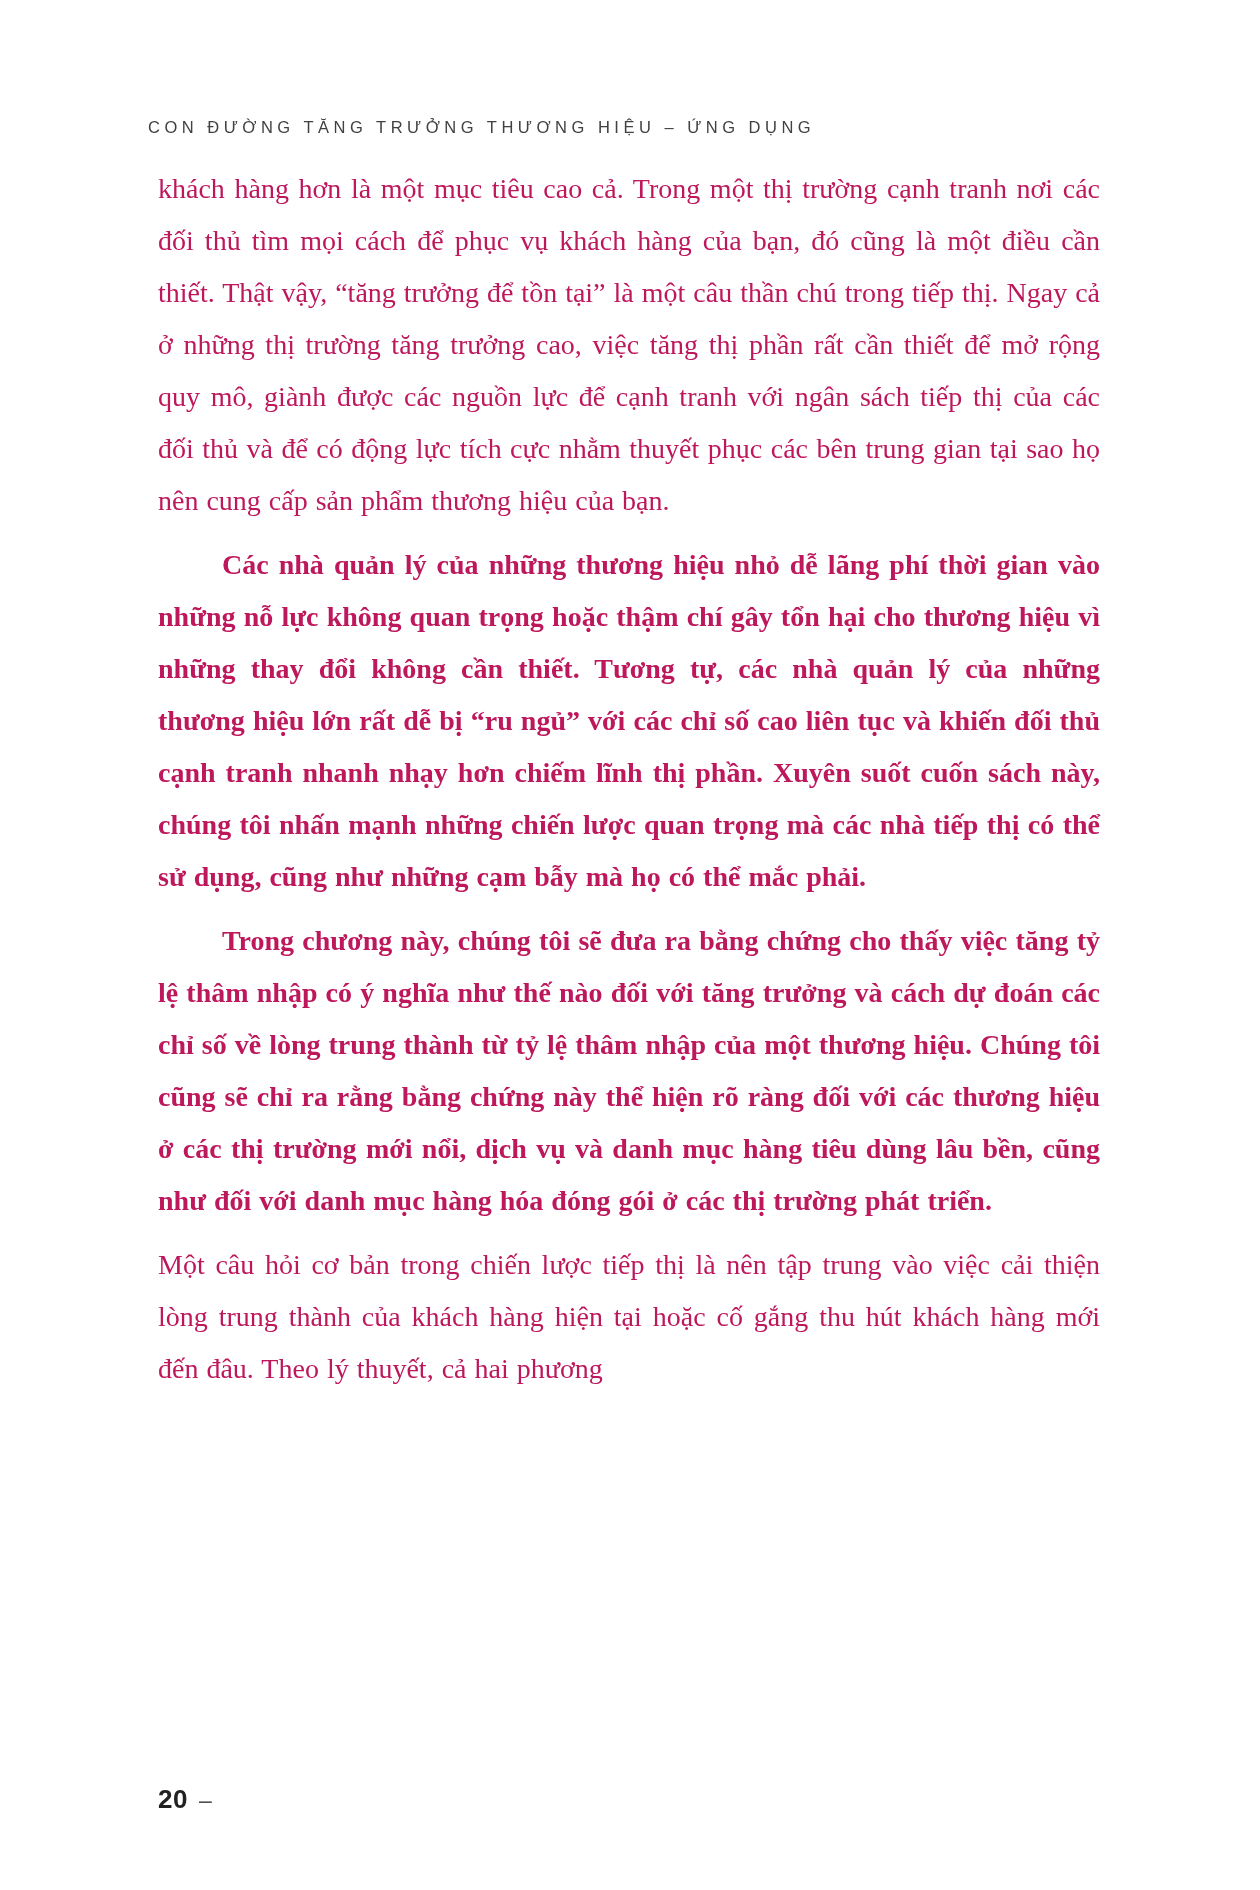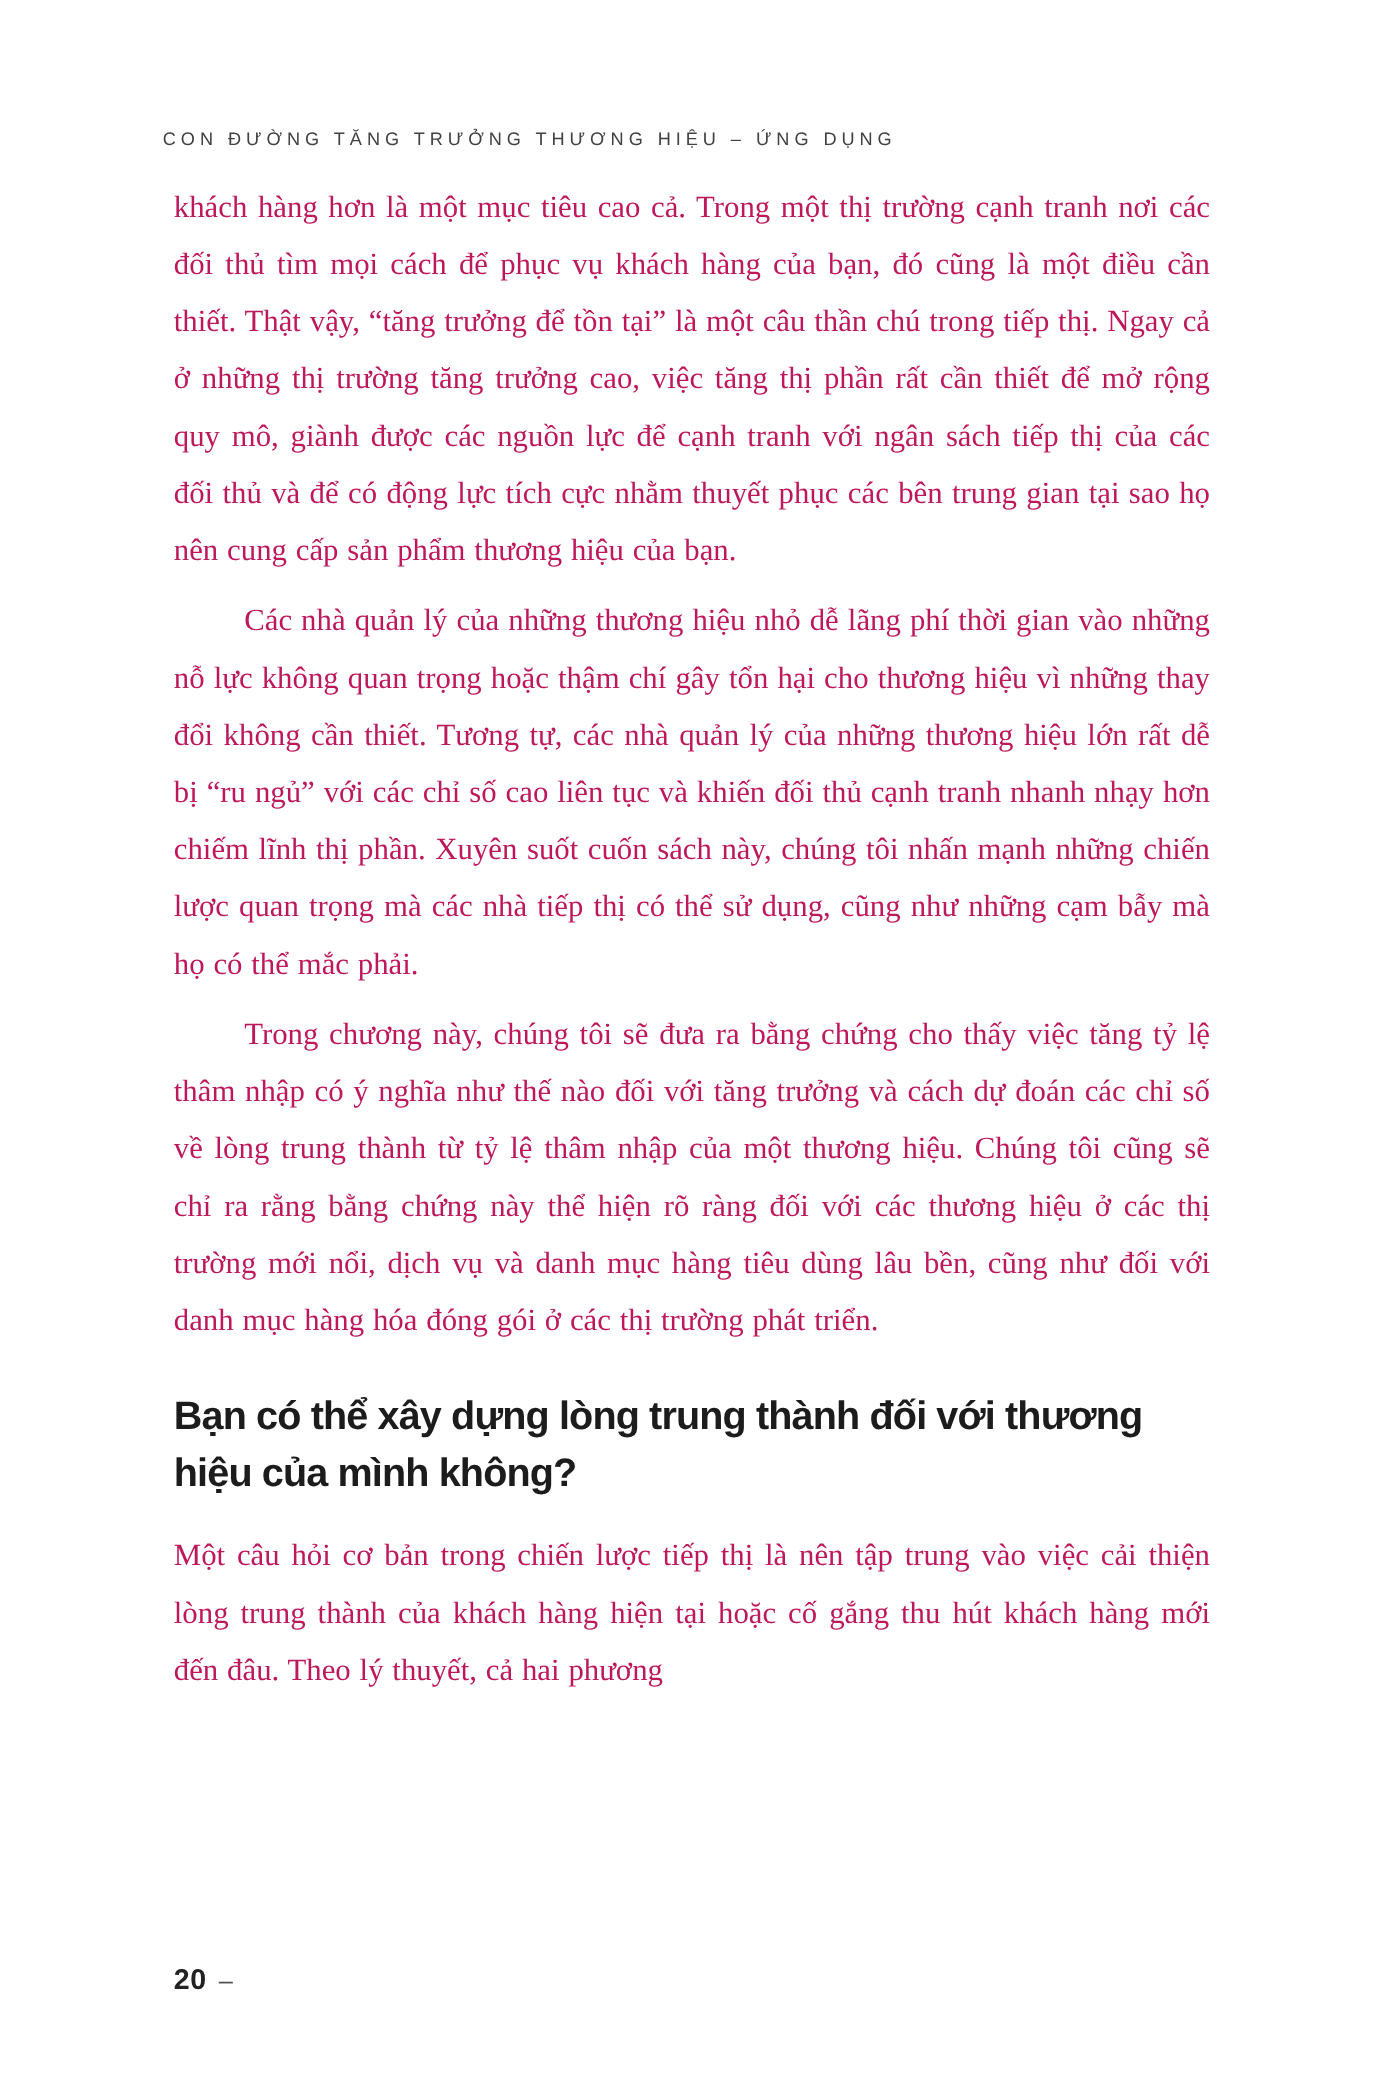--- a/index.html
+++ b/index.html
@@ -33,20 +33,21 @@
   .para {
     margin: 0 0 12px 0;
     font-size: 28px;
     line-height: 52px;
     text-align: justify;
     color: #be185d;
     word-spacing: 1px;
   }
   .para.indent {
     text-indent: 64px;
+    font-weight: bold;
   }
   .section-heading {
     font-family: "Liberation Sans", sans-serif;
     font-size: 36px;
     line-height: 52px;
     font-weight: 700;
     letter-spacing: -0.8px;
     color: #1c1c1c;
     margin: 34px 0 24px 0;
   }
@@ -79,21 +80,20 @@
   <header class="running-head">CON ĐƯỜNG TĂNG TRƯỞNG THƯƠNG HIỆU – ỨNG DỤNG</header>
 
   <main class="body-text">
 
     <p class="para">khách hàng hơn là một mục tiêu cao cả. Trong một thị trường cạnh tranh nơi các đối thủ tìm mọi cách để phục vụ khách hàng của bạn, đó cũng là một điều cần thiết. Thật vậy, “tăng trưởng để tồn tại” là một câu thần chú trong tiếp thị. Ngay cả ở những thị trường tăng trưởng cao, việc tăng thị phần rất cần thiết để mở rộng quy mô, giành được các nguồn lực để cạnh tranh với ngân sách tiếp thị của các đối thủ và để có động lực tích cực nhằm thuyết phục các bên trung gian tại sao họ nên cung cấp sản phẩm thương hiệu của bạn.</p>
 
     <p class="para indent">Các nhà quản lý của những thương hiệu nhỏ dễ lãng phí thời gian vào những nỗ lực không quan trọng hoặc thậm chí gây tổn hại cho thương hiệu vì những thay đổi không cần thiết. Tương tự, các nhà quản lý của những thương hiệu lớn rất dễ bị “ru ngủ” với các chỉ số cao liên tục và khiến đối thủ cạnh tranh nhanh nhạy hơn chiếm lĩnh thị phần. Xuyên suốt cuốn sách này, chúng tôi nhấn mạnh những chiến lược quan trọng mà các nhà tiếp thị có thể sử dụng, cũng như những cạm bẫy mà họ có thể mắc phải.</p>
 
     <p class="para indent">Trong chương này, chúng tôi sẽ đưa ra bằng chứng cho thấy việc tăng tỷ lệ thâm nhập có ý nghĩa như thế nào đối với tăng trưởng và cách dự đoán các chỉ số về lòng trung thành từ tỷ lệ thâm nhập của một thương hiệu. Chúng tôi cũng sẽ chỉ ra rằng bằng chứng này thể hiện rõ ràng đối với các thương hiệu ở các thị trường mới nổi, dịch vụ và danh mục hàng tiêu dùng lâu bền, cũng như đối với danh mục hàng hóa đóng gói ở các thị trường phát triển.</p>
 
-    <h2 class="section-heading">Bạn có thể xây dựng lòng trung thành đối với thương hiệu của mình không?</h2>
 
     <p class="para">Một câu hỏi cơ bản trong chiến lược tiếp thị là nên tập trung vào việc cải thiện lòng trung thành của khách hàng hiện tại hoặc cố gắng thu hút khách hàng mới đến đâu. Theo lý thuyết, cả hai phương</p>
 
   </main>
 
   <footer class="page-footer">
     <span class="page-number">20</span>
     <span class="footer-dash">–</span>
   </footer>
 

